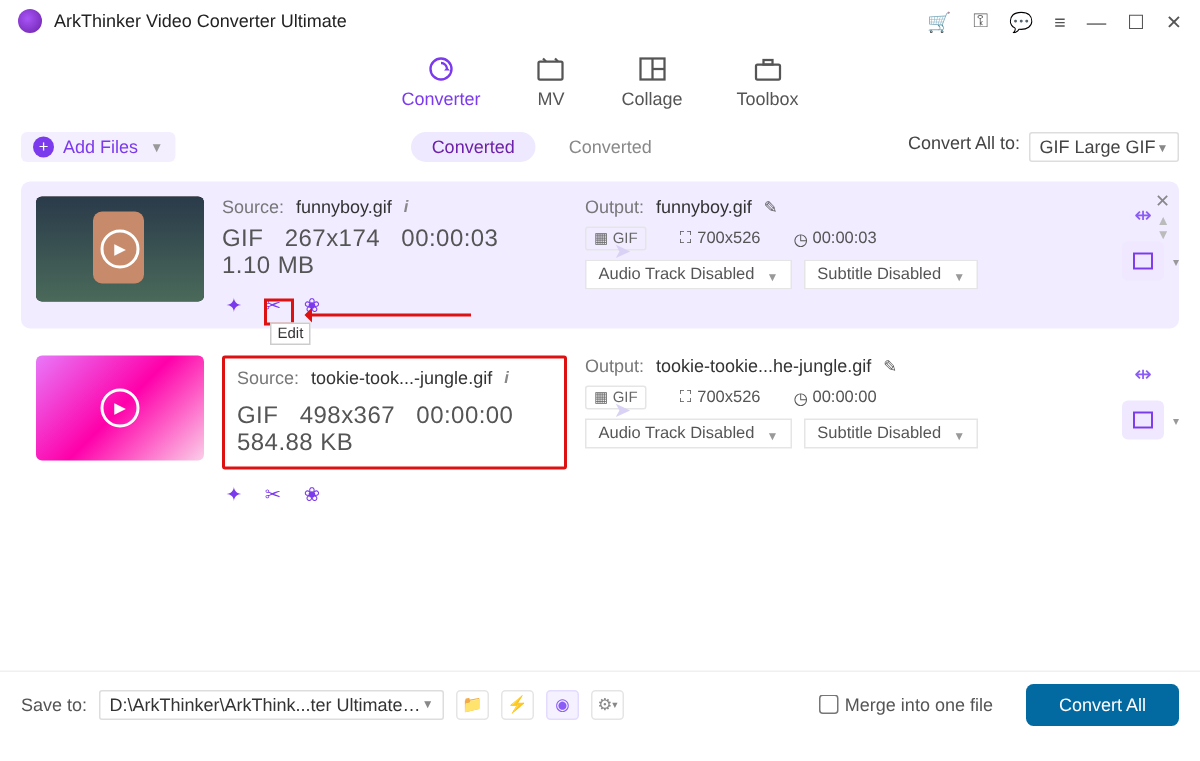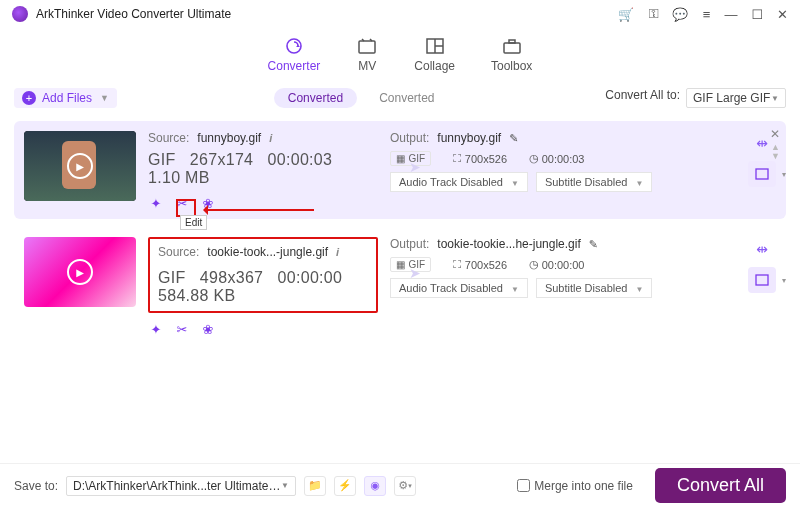--- a/index.html
+++ b/index.html
@@ -49,28 +49,28 @@
 .dd .caret{font-size:8px;color:#999}
 .fmt-btn{width:28px;height:26px;border-radius:4px;background:#efe8ff;display:flex;align-items:center;justify-content:center;color:#7c3aed;cursor:pointer;position:relative}
 .fmt-btn::after{content:"▾";position:absolute;right:-10px;font-size:8px;color:#999}
 .close-x{position:absolute;right:6px;top:6px;color:#888;font-size:12px;cursor:pointer}
 .updown{position:absolute;right:6px;top:22px;color:#bbb;font-size:9px;line-height:9px;cursor:pointer}
 .balance{color:#8b5cf6;font-size:14px;cursor:pointer}
 .tooltip-edit{position:absolute;left:166px;top:94px;background:#fff;border:1px solid #ccc;padding:1px 4px;font-size:10px;color:#333}
 .red-arrow{position:absolute;left:190px;top:88px;width:110px;height:2px;background:#d11}
 .red-arrow::before{content:"";position:absolute;left:-6px;top:-4px;border:5px solid transparent;border-right-color:#d11}
 .red-sq{position:absolute;left:162px;top:78px;width:20px;height:18px;border:2px solid #d11}
-.bottom{position:absolute;left:0;bottom:0;width:800px;height:44px;display:flex;align-items:center;padding:0 14px;gap:8px;border-top:1px solid #f0f0f0;background:#fff}
+.bottom{position:absolute;left:0;bottom:16px;width:800px;height:44px;display:flex;align-items:center;padding:0 14px;gap:8px;border-top:1px solid #f0f0f0;background:#fff}
 .bottom-label{font-size:12px;color:#555}
 .path-select{flex:0 0 230px}
 .mini-btn{width:22px;height:20px;border:1px solid #e5e5e5;border-radius:3px;display:flex;align-items:center;justify-content:center;color:#888;font-size:11px;cursor:pointer;background:#fff}
 .mini-btn.purple{color:#8b5cf6;border-color:#e3dcff;background:#f5f1ff}
 .merge{display:flex;align-items:center;gap:4px;font-size:12px;color:#555;margin-left:auto}
 .merge input{accent-color:#8b5cf6}
-.convert-btn{background:#701a75;color:#fff;border-radius:5px;padding:7px 22px;font-size:18px;cursor:pointer;margin-left:14px}
+.convert-btn{background:#0369a1;color:#fff;border-radius:5px;padding:7px 22px;font-size:12px;cursor:pointer;margin-left:14px}
 svg{display:block}
 </style>
 </head>
 <body>
 
 <div class="titlebar">
   <div class="logo"></div>
   <div class="title">ArkThinker Video Converter Ultimate</div>
   <div class="spacer"></div>
   <div class="win-icons">

